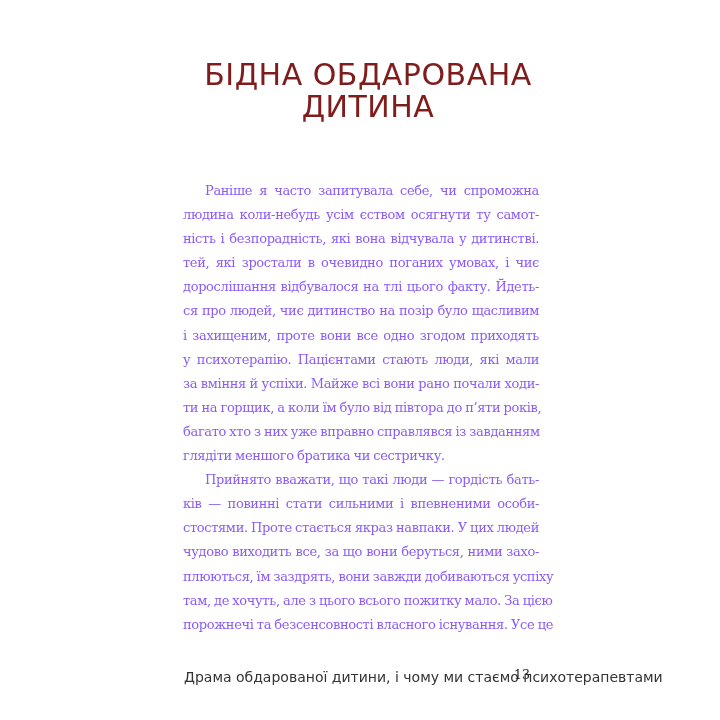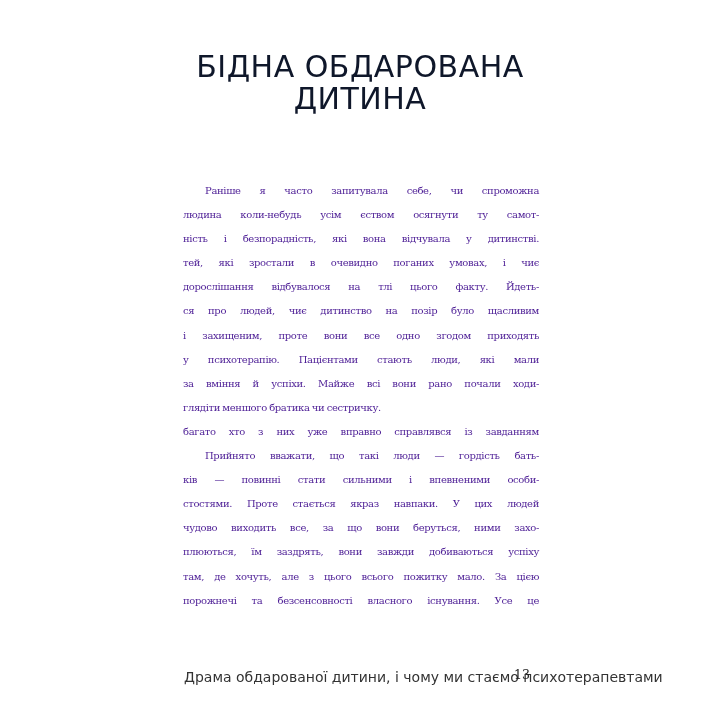--- a/index.html
+++ b/index.html
@@ -24,35 +24,35 @@
       position: absolute;
       left: 160px;
       width: 400px;
       top: 51px;
       text-align: center;
       font-family: "DejaVu Sans", sans-serif;
       font-weight: normal;
       font-size: 30px;
       line-height: 32px;
       letter-spacing: 0.5px;
-      color: #0f172a;
-      margin: 0;
+      color: #7f1d1d;
+      margin: 8px;
     }
     .chapter-title span {
       display: block;
     }
     .body-text {
       position: absolute;
       left: 183px;
       width: 356px;
       top: 179px;
       font-family: "DejaVu Serif", serif;
-      font-size: 10px;
+      font-size: 13px;
       line-height: 24.1px;
-      color: #4c1d95;
+      color: #8b5cf6;
     }
     .line {
       display: block;
       white-space: nowrap;
       text-align: justify;
       text-align-last: justify;
       height: 24.1px;
       letter-spacing: -0.35px;
       word-spacing: -0.5px;
     }
@@ -102,22 +102,23 @@
     <div>
       <span class="line indent">Раніше я часто запитувала себе, чи спроможна</span>
       <span class="line">людина коли-небудь усім єством осягнути ту самот-</span>
       <span class="line">ність і безпорадність, які вона відчувала у дитинстві.</span>
       <span class="line">тей, які зростали в очевидно поганих умовах, і чиє</span>
       <span class="line">дорослішання відбувалося на тлі цього факту. Йдеть-</span>
       <span class="line">ся про людей, чиє дитинство на позір було щасливим</span>
       <span class="line">і захищеним, проте вони все одно згодом приходять</span>
       <span class="line">у психотерапію. Пацієнтами стають люди, які мали</span>
       <span class="line">за вміння й успіхи. Майже всі вони рано почали ходи-</span>
+      <span class="line">ти на горщик, а коли їм було від півтора до п’яти років,</span>
+      <span class="line">багато хто з них уже вправно справлявся із завданням</span>
       <span class="line last">глядіти меншого братика чи сестричку.</span>
-      <span class="line">багато хто з них уже вправно справлявся із завданням</span>
     </div>
     <div>
       <span class="line indent">Прийнято вважати, що такі люди — гордість бать-</span>
       <span class="line">ків — повинні стати сильними і впевненими особи-</span>
       <span class="line">стостями. Проте стається якраз навпаки. У цих людей</span>
       <span class="line">чудово виходить все, за що вони беруться, ними захо-</span>
       <span class="line">плюються, їм заздрять, вони завжди добиваються успіху</span>
       <span class="line">там, де хочуть, але з цього всього пожитку мало. За цією</span>
       <span class="line">порожнечі та безсенсовності власного існування. Усе це</span>
     </div>

